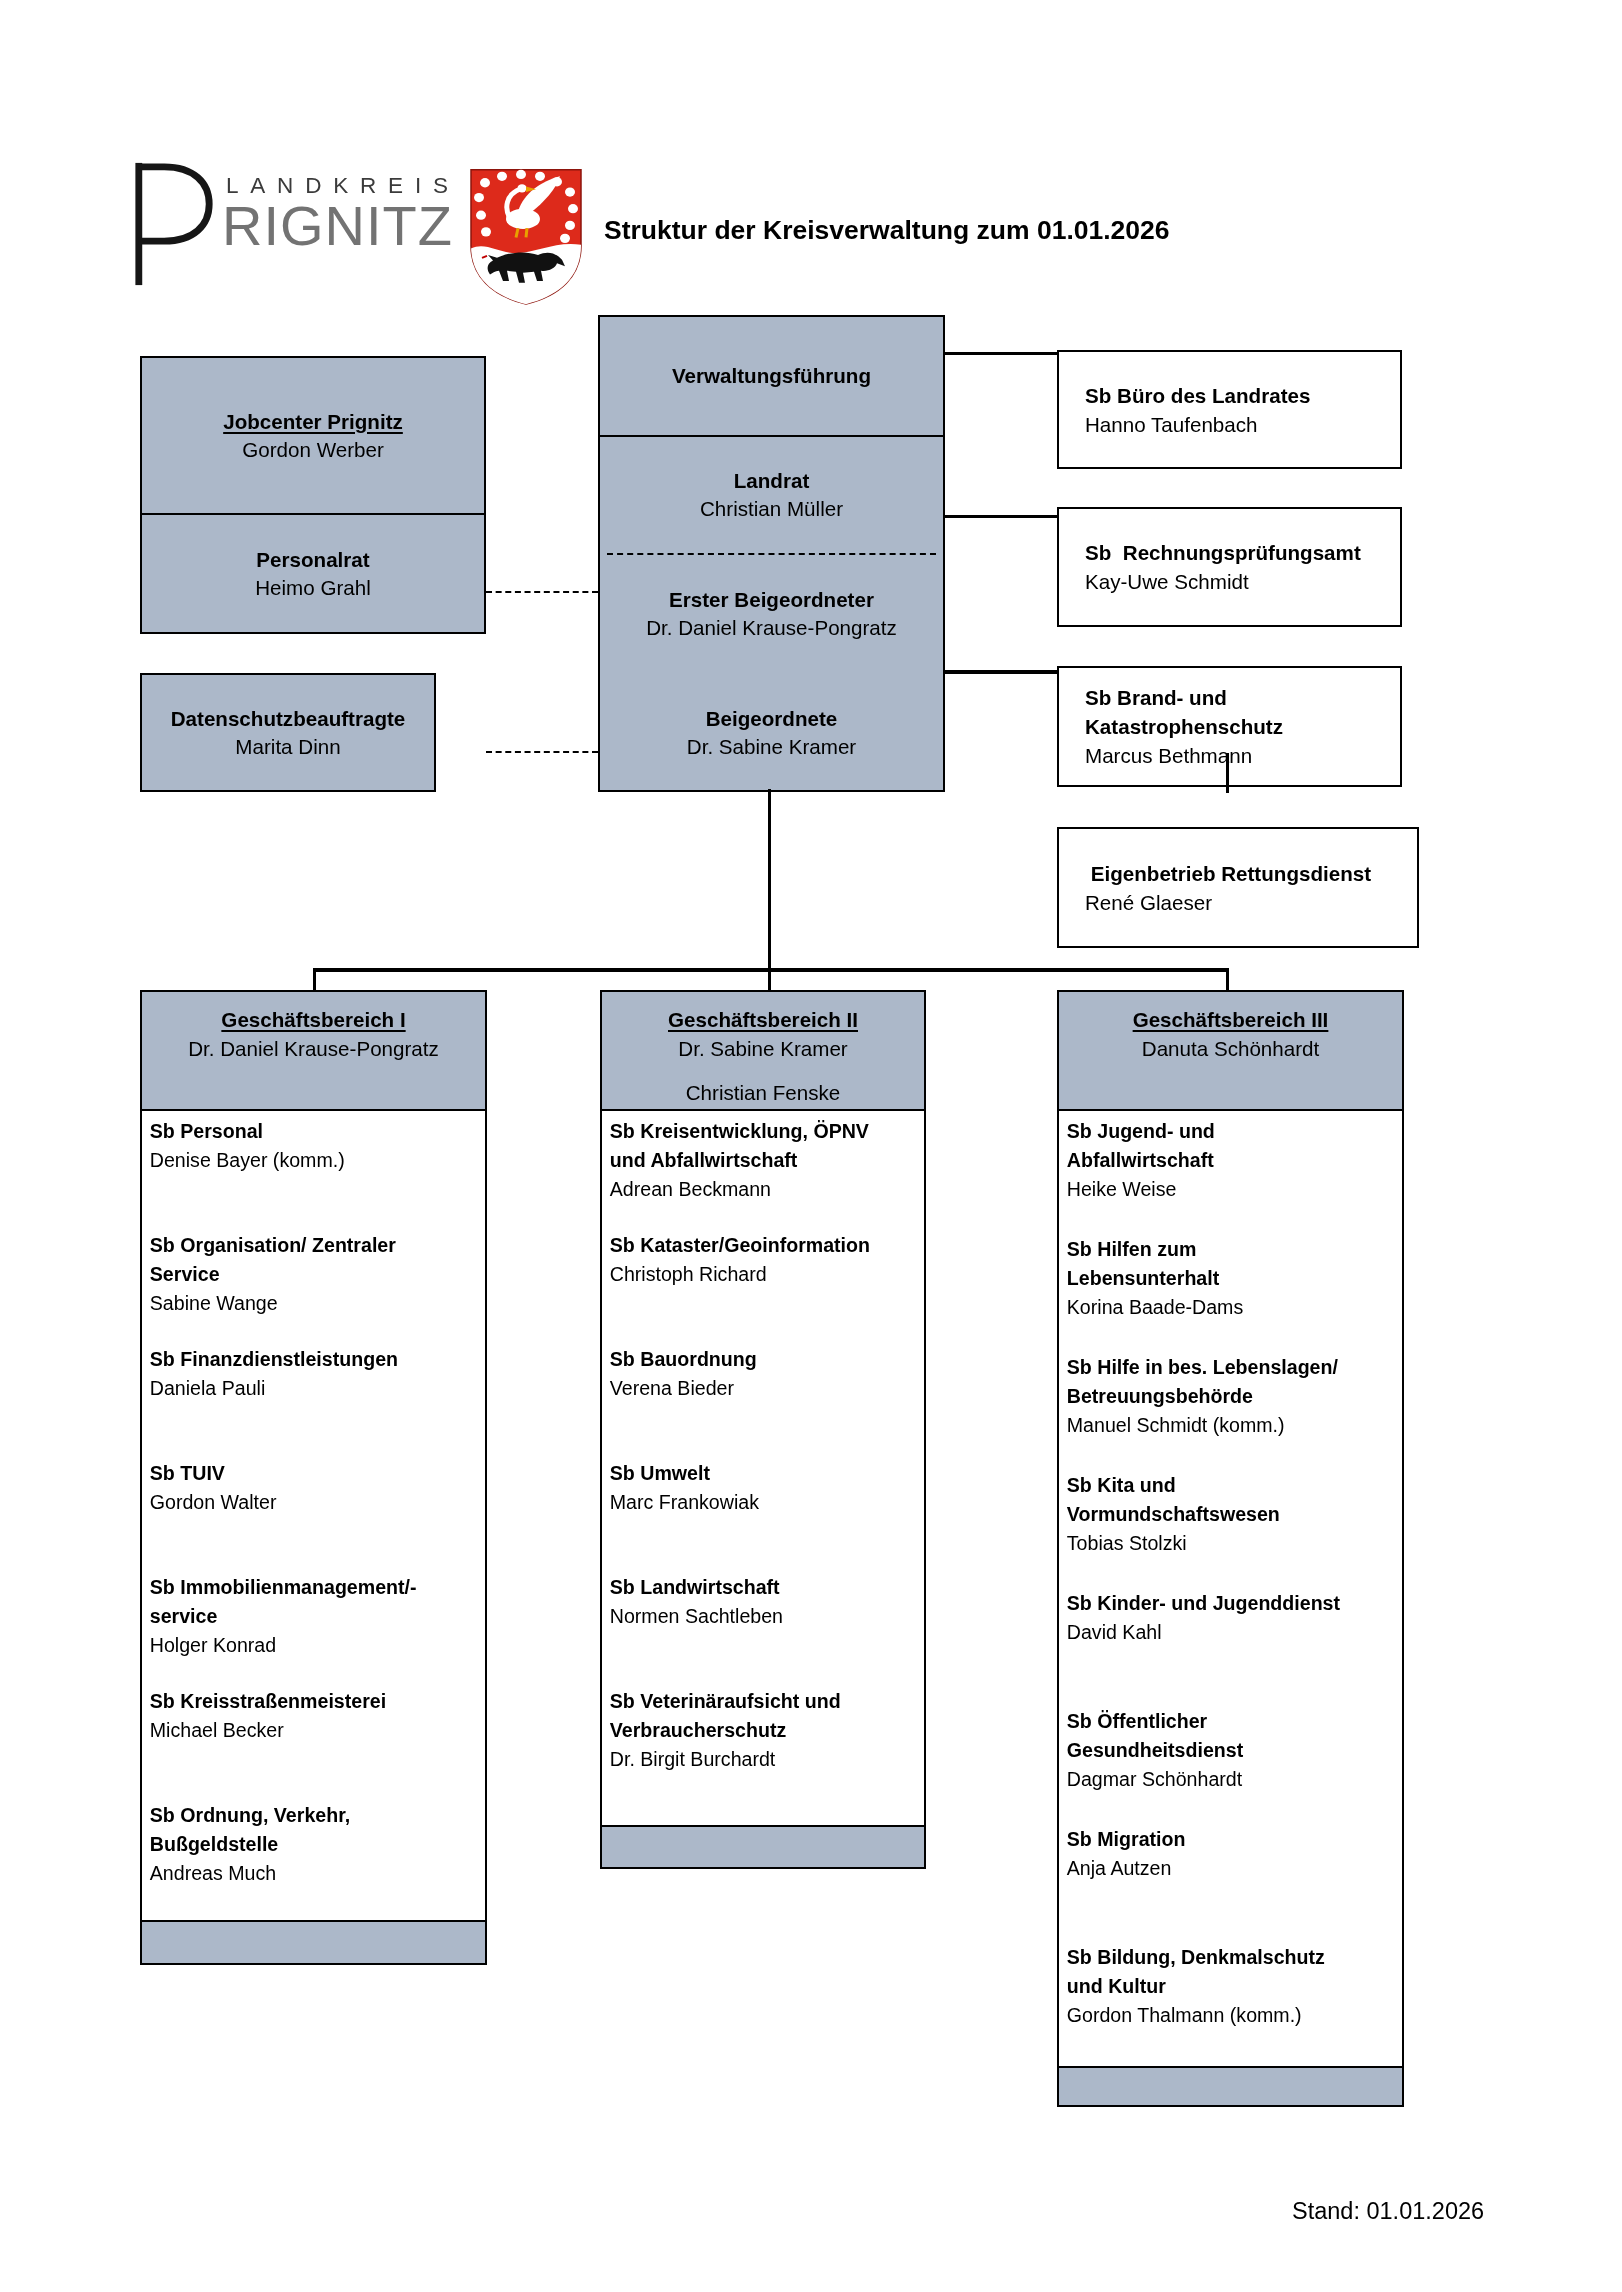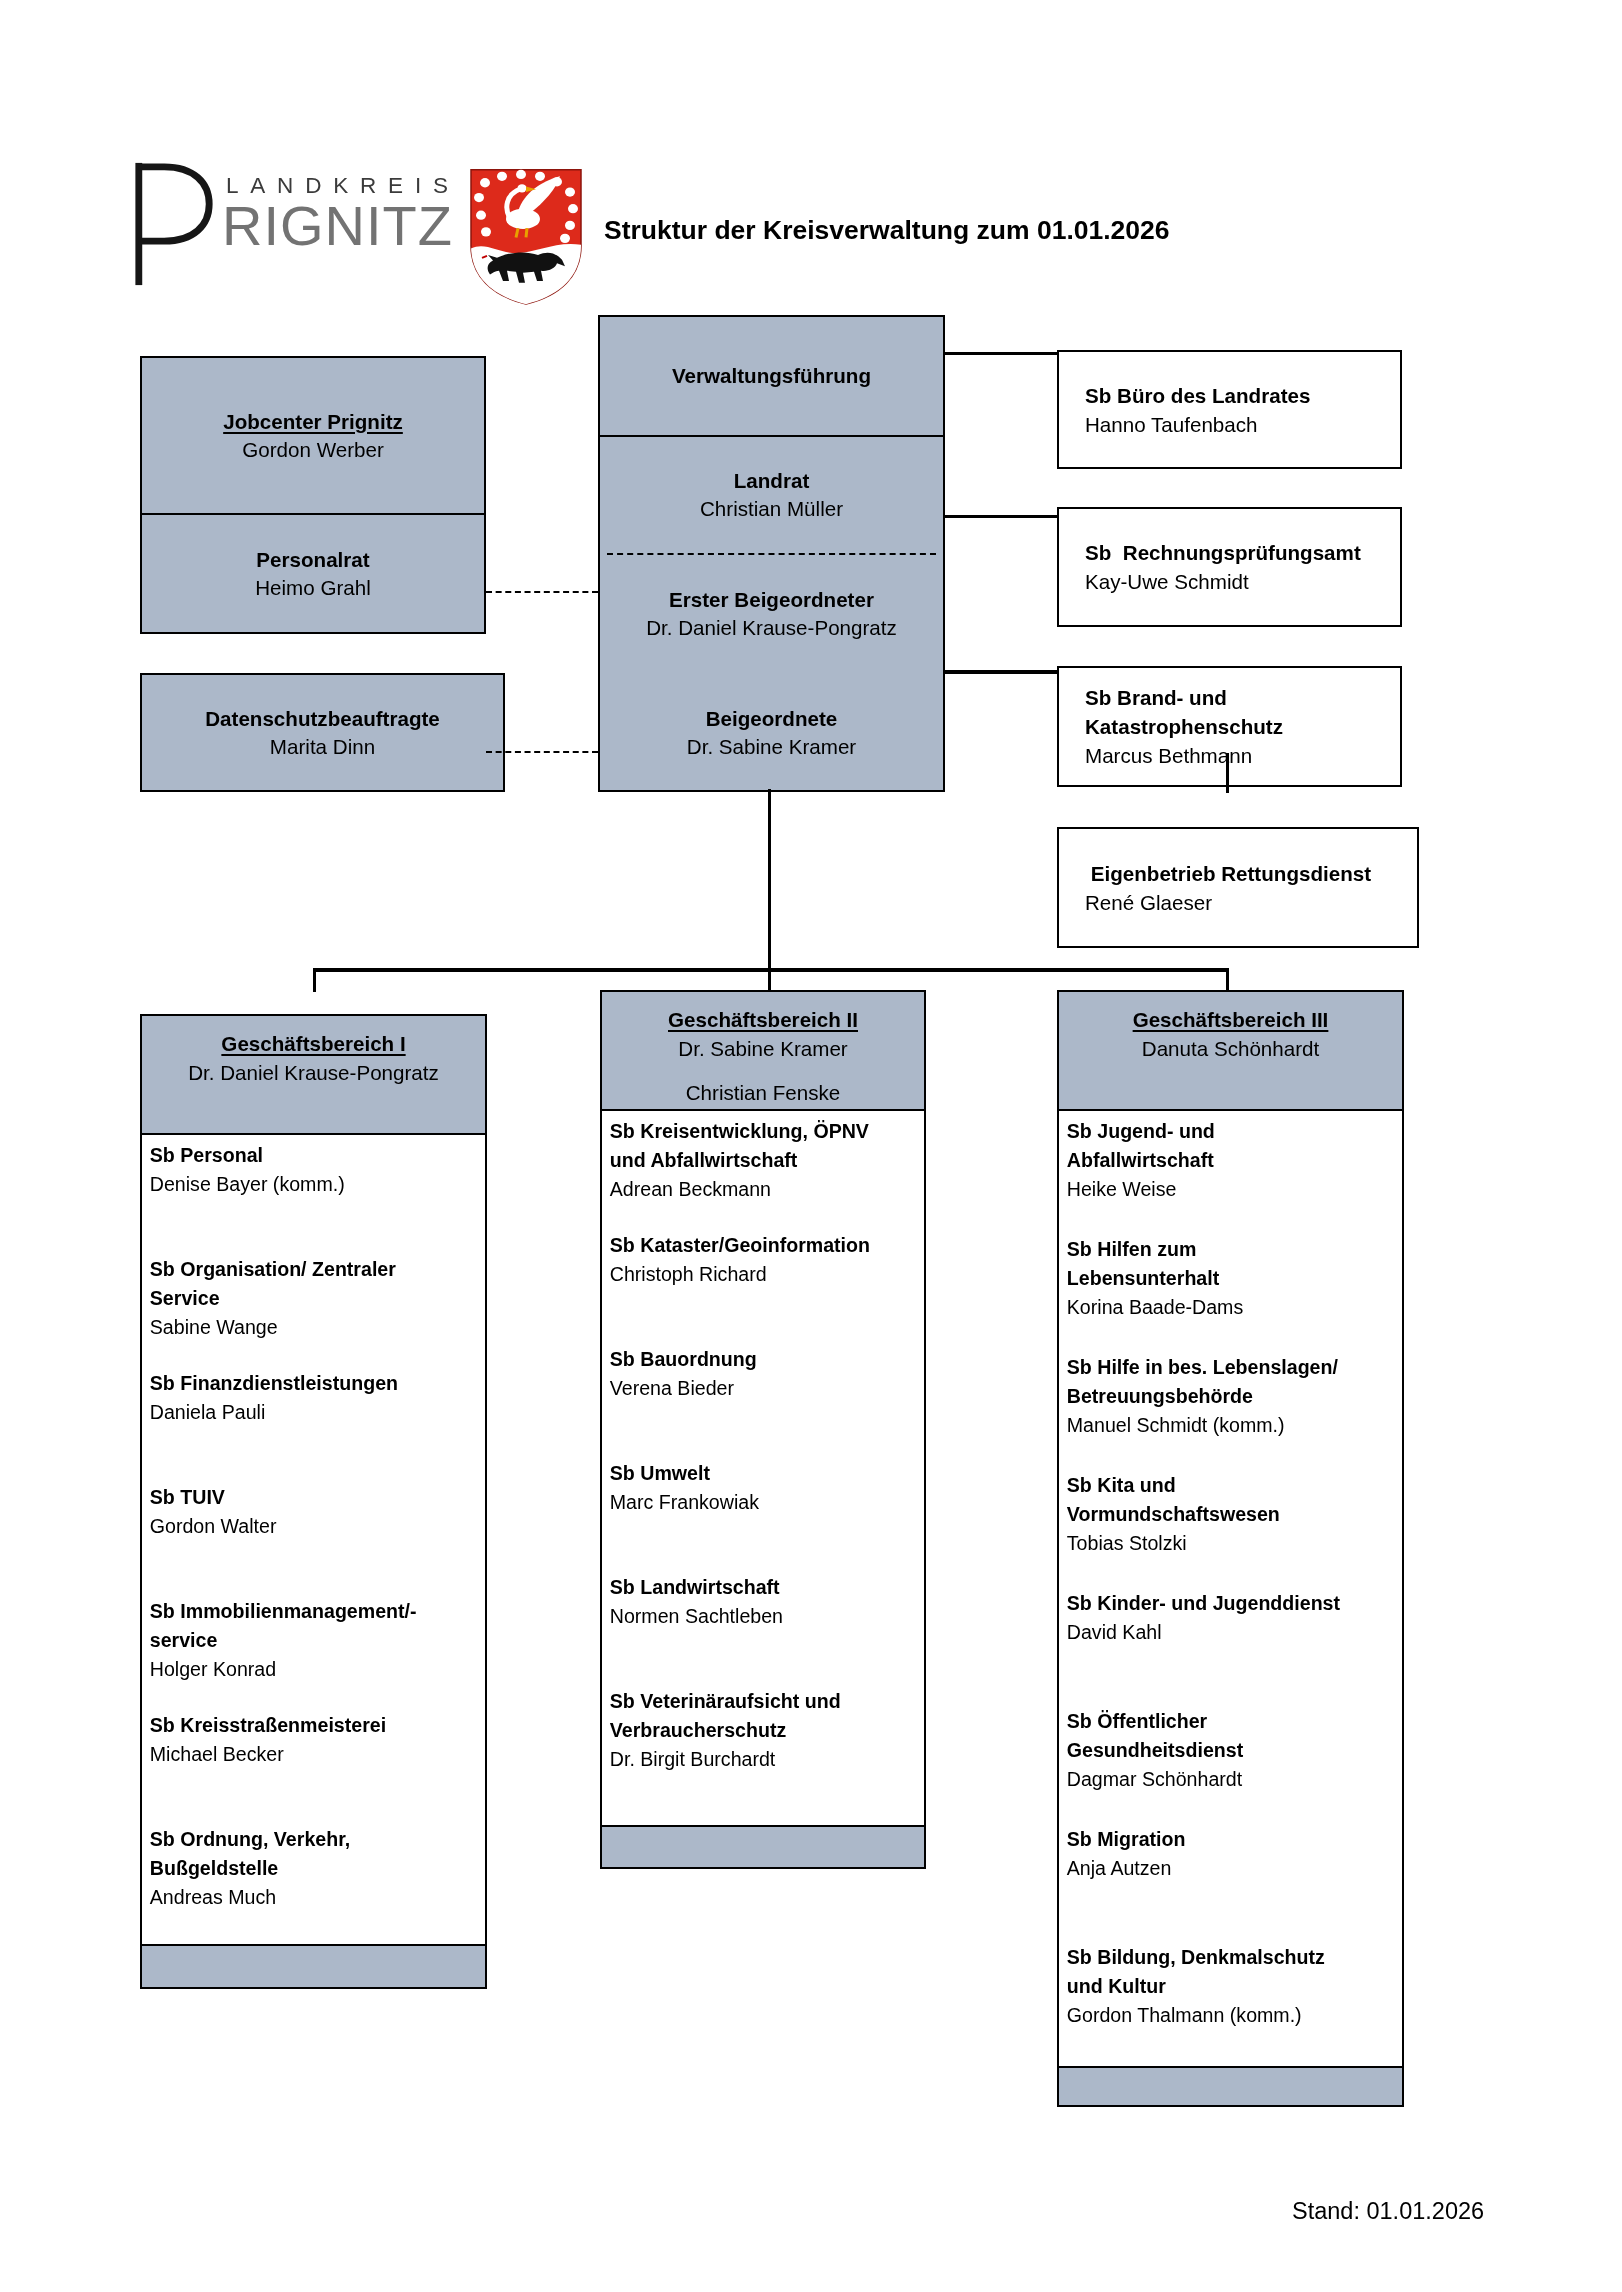--- a/index.html
+++ b/index.html
@@ -98,21 +98,21 @@
   <div class="bluebox" style="left:140px;top:356px;width:346px;height:159px;">
     <div class="b u">Jobcenter Prignitz</div>
     <div>Gordon Werber</div>
   </div>
 
   <div class="bluebox" style="left:140px;top:513px;width:346px;height:121px;">
     <div class="b">Personalrat</div>
     <div>Heimo Grahl</div>
   </div>
 
-  <div class="bluebox" style="left:140px;top:673px;width:365px;height:119px;">
+  <div class="bluebox" style="left:140px;top:673px;width:296px;height:119px;">
     <div class="b">Datenschutzbeauftragte</div>
     <div>Marita Dinn</div>
   </div>
 
   <div class="central">
     <div class="vf">Verwaltungsführung</div>
     <div class="roleblock" style="top:150px;">
       <div class="b">Landrat</div>
       <div>Christian Müller</div>
     </div>
@@ -155,21 +155,21 @@
 
   <div class="dash" style="left:486px;top:591px;width:112px;"></div>
   <div class="dash" style="left:486px;top:751px;width:112px;"></div>
 
   <div class="line" style="left:768px;top:789px;width:2.9px;height:181px;"></div>
   <div class="line" style="left:313px;top:968px;width:916px;height:3.9px;"></div>
   <div class="line" style="left:313px;top:968px;width:2.9px;height:23.5px;"></div>
   <div class="line" style="left:768px;top:968px;width:2.9px;height:23.5px;"></div>
   <div class="line" style="left:1226px;top:968px;width:2.9px;height:23.5px;"></div>
 
-  <div class="colbox" style="left:140px;top:990px;width:347px;height:975px;margin-top:24px;">
+  <div class="colbox" style="left:140px;top:990px;width:347px;height:975px;">
     <div class="colhead">
       <div class="b u">Geschäftsbereich I</div>
       <div>Dr. Daniel Krause-Pongratz</div>
       <div class="lead2"></div>
     </div>
     <div class="colbody" style="height:811px;">
 
         <div class="unit">
           <div class="t">Sb Personal</div>
           <div>Denise Bayer (komm.)</div>

